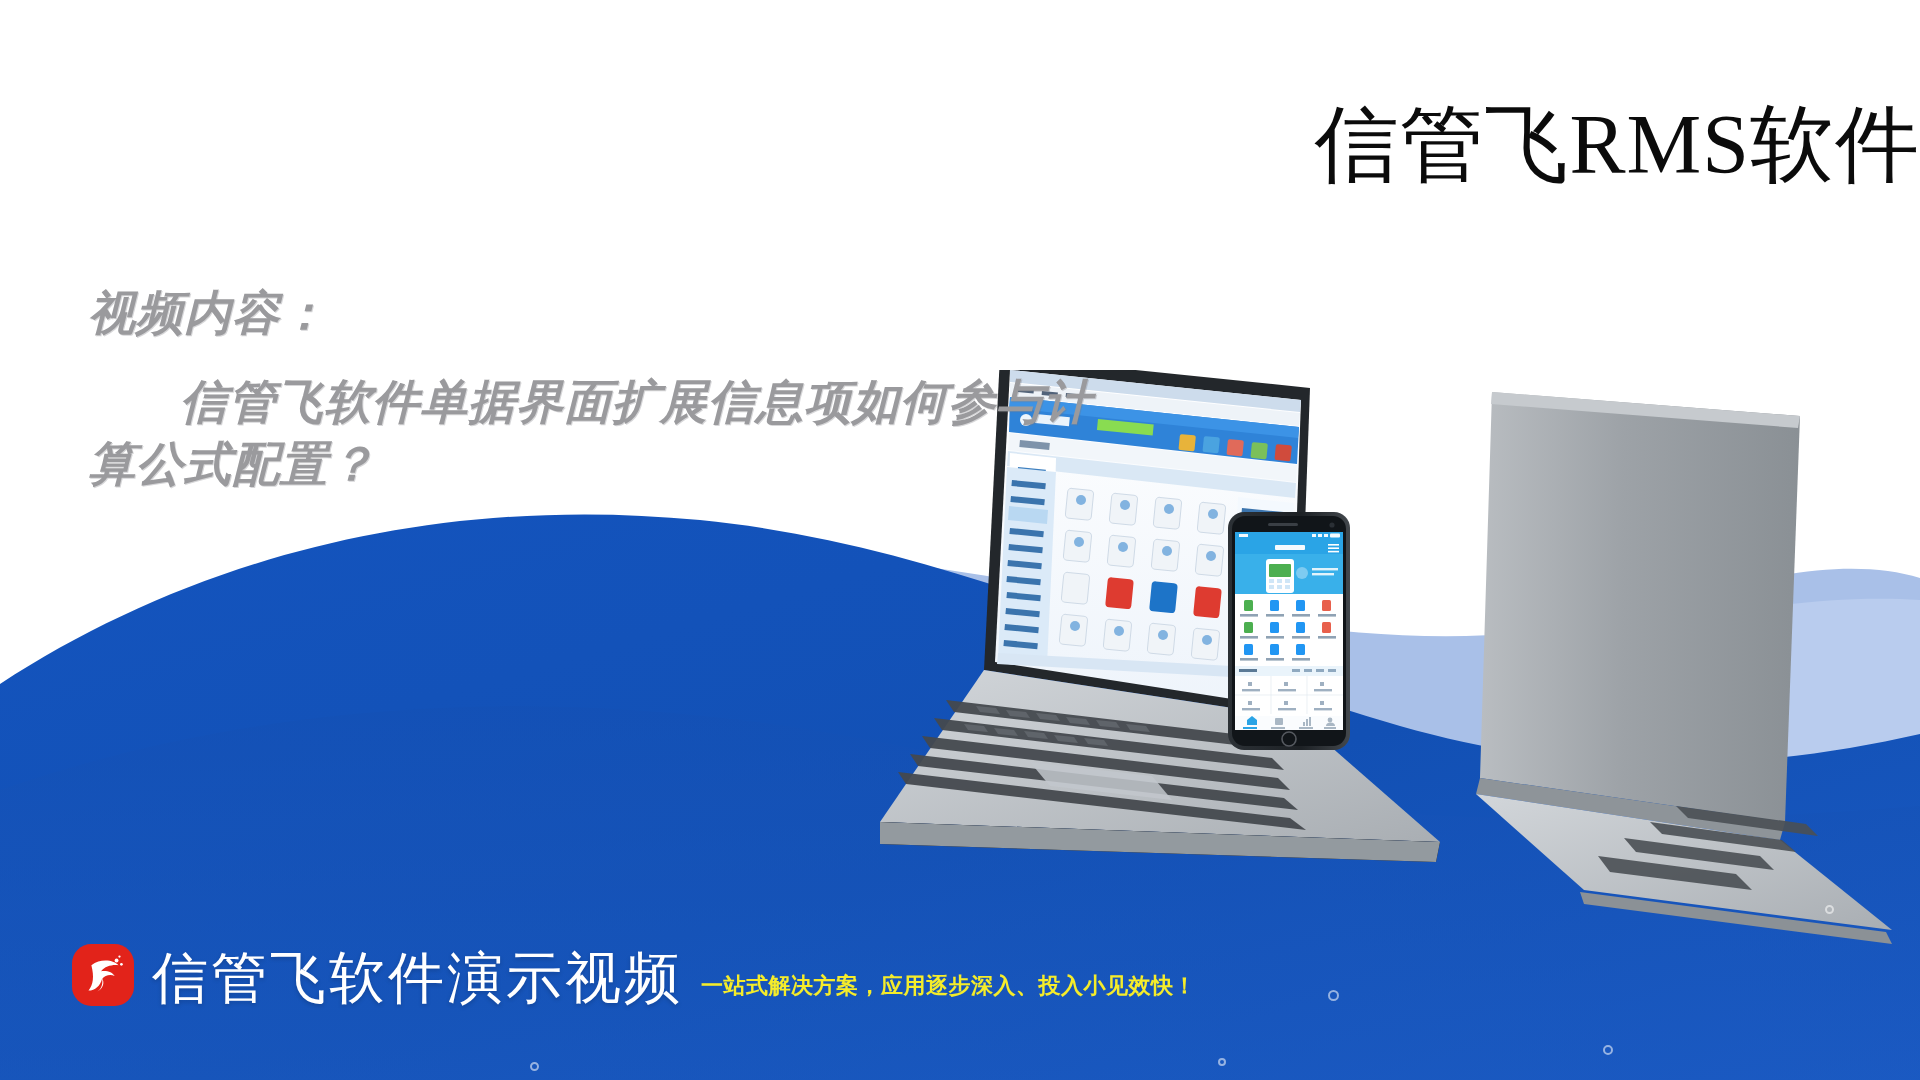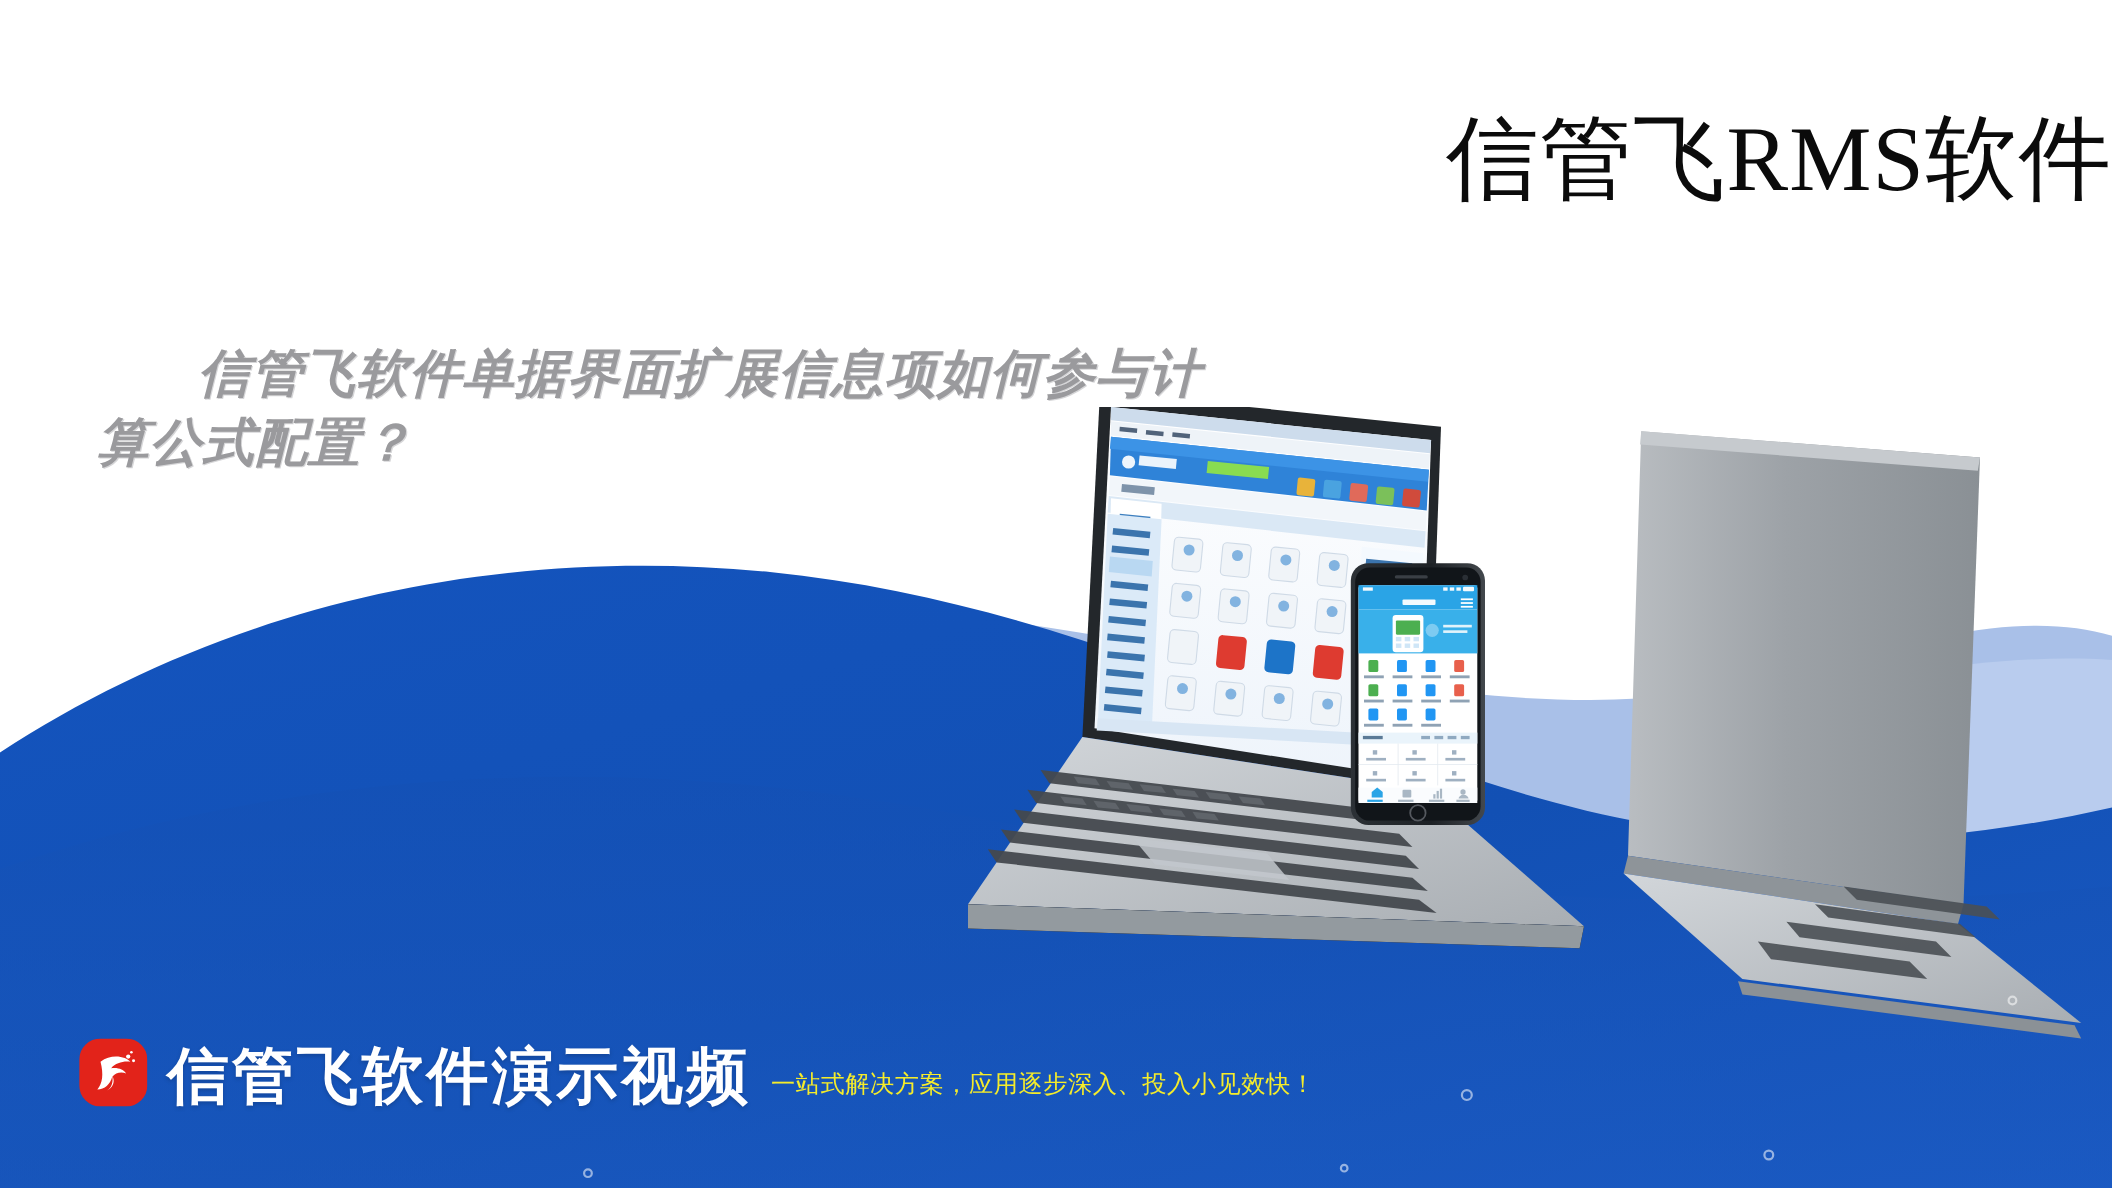--- a/index.html
+++ b/index.html
@@ -51,30 +51,30 @@
   #footer-bar {
     position:absolute;
     left:72px; bottom:74px;
     z-index:8;
     display:flex; align-items:flex-end; gap:18px;
   }
   #brand-logo { width:62px; height:62px; flex:0 0 auto; }
   #footer-title {
     color:#ffffff;
     font-size:56px;
-    font-weight:700;
+    font-weight:400;
     letter-spacing:3px;
     line-height:1;
     text-shadow:0 2px 4px rgba(0,0,0,.18);
     white-space:nowrap;
   }
   #footer-tagline {
     color:#f5ec2a;
     font-size:22px;
-    font-weight:400;
+    font-weight:700;
     letter-spacing:.5px;
     white-space:nowrap;
     padding-bottom:5px;
   }
 
   .dot-ring {
     position:absolute;
     border-radius:50%;
     border:2px solid rgba(255,255,255,.55);
     z-index:7;
@@ -101,20 +101,21 @@
   <path d="M1540,660 C1660,622 1800,592 1920,600 L1920,760 L1560,760 Z" fill="#B9CCEE"></path>
 
   <path d="M0,684 C190,560 430,494 700,520 C960,546 1170,660 1400,726 C1590,780 1760,770 1920,734 L1920,1080 L0,1080 Z" fill="url(#gradPrimary)"></path>
 
   <path d="M0,790 C260,700 560,680 880,742 C1180,800 1460,842 1920,806 L1920,1080 L0,1080 Z" fill="url(#gradDeep)" opacity="0.55"></path>
 </svg>
 
 <div id="slide-title">信管飞RMS软件</div>
 
 <div id="body-text">
+  <span class="lead">视频内容：</span>
   <span class="para">信管飞软件单据界面扩展信息项如何参与计算公式配置？</span>
 </div>
 
 <svg id="devices" viewBox="0 0 1040 600" preserveAspectRatio="xMidYMid meet">
   <defs>
     <linearGradient id="shellBack" x1="0" y1="0" x2="1" y2="0">
       <stop offset="0%" stop-color="#B9BDC1"></stop>
       <stop offset="45%" stop-color="#9DA2A7"></stop>
       <stop offset="100%" stop-color="#8A9095"></stop>
     </linearGradient>

